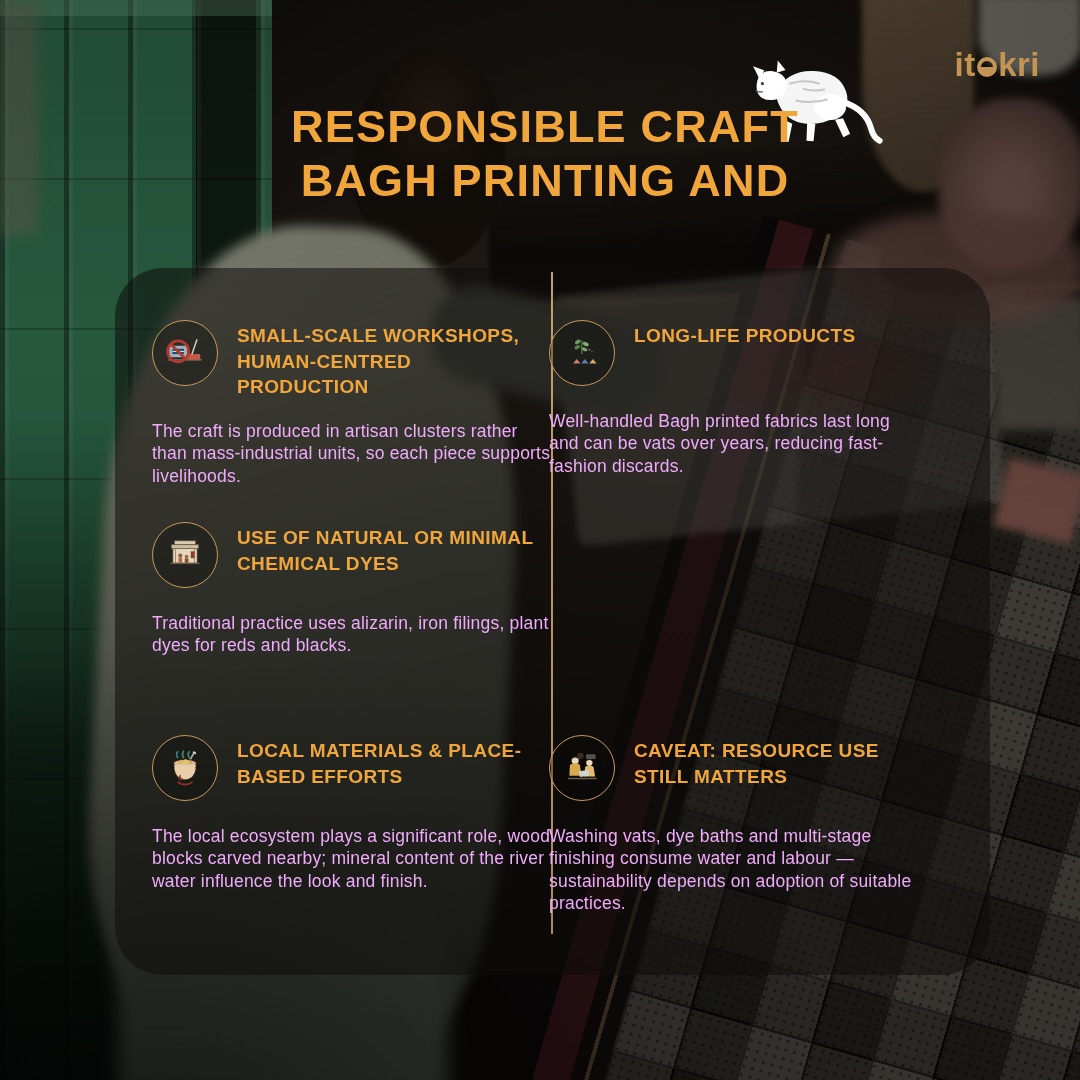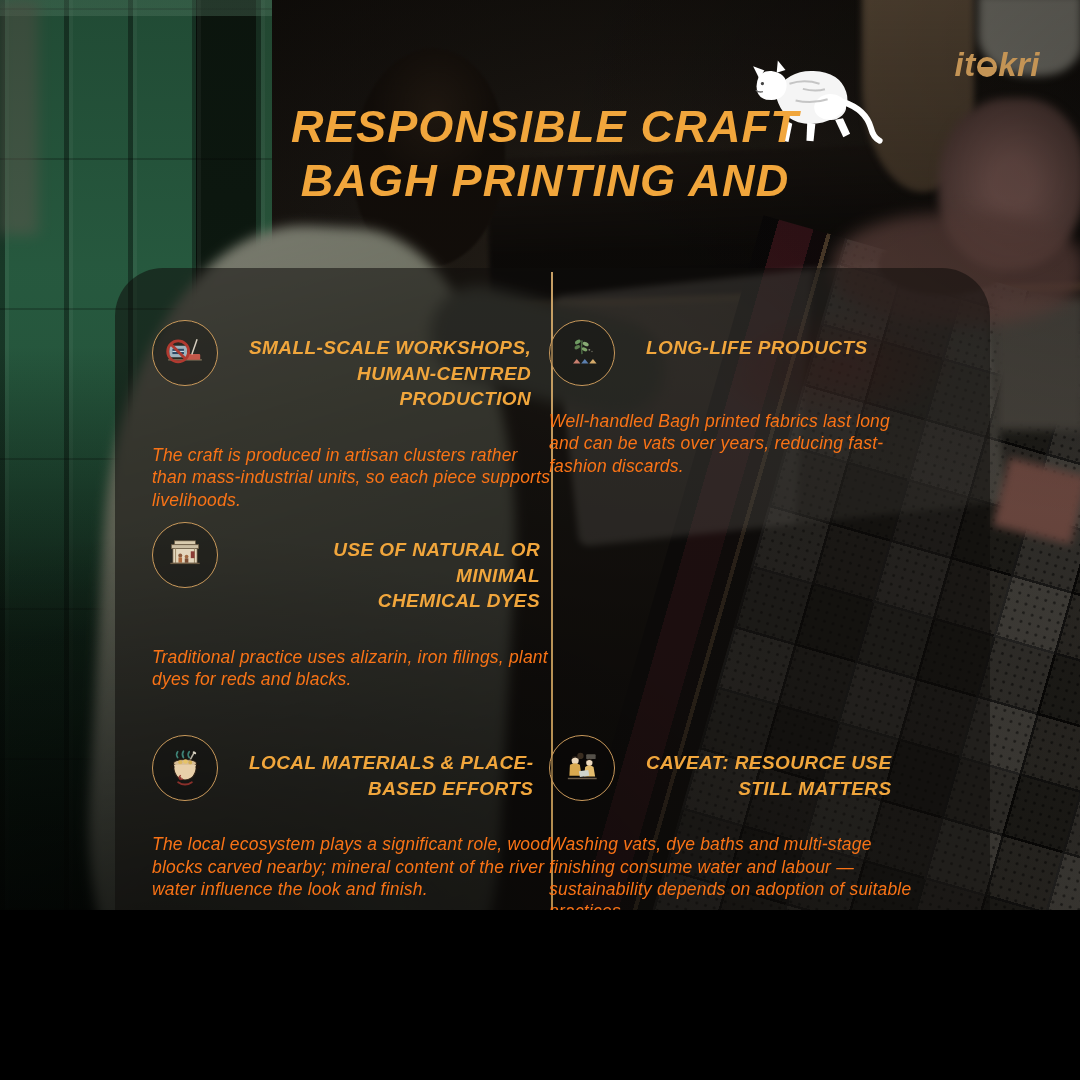--- a/index.html
+++ b/index.html
@@ -1,20 +1,19 @@
 <!DOCTYPE html>
 <html><head>
 <meta charset="utf-8">
 <style>
   html,body{margin:0;padding:0;background:#000;}
   .stage{
-    position:relative; width:1080px; height:910px; overflow:hidden;
+    position:relative; width:1080px; height:1080px; overflow:hidden;
     background:#0f0d0a;
     font-family:"Liberation Sans", sans-serif;
-    font-style:italic;
   }
   .stage *{box-sizing:border-box;}
 
   
   .ph{position:absolute;}
   .ph-floor{
     left:0; top:0; width:100%; height:100%;
     background:
       radial-gradient(75% 55% at 64% 32%, #2c251c 0%, #1a1612 45%, #100d0a 80%, #0a0807 100%);
   }
@@ -115,26 +114,26 @@
   .cat{ position:absolute; left:746px; top:44px; width:140px; height:122px; z-index:4; transform:rotate(-4deg); }
 
   .card{ position:absolute; z-index:5; }
   .card-head{ display:flex; gap:19px; align-items:flex-start; min-height:70px; }
   .icon-circle{
     flex:0 0 66px; width:66px; height:66px; border-radius:50%;
     border:1.6px solid #C9995B; background:rgba(8,7,6,0.30);
     display:flex; align-items:center; justify-content:center;
   }
   .card h3{
-    margin:12px; padding-top:3px; color:#F1A63C; font-size:19px; font-weight:800;
-    letter-spacing:.4px; line-height:1.35;text-align:right;
+    margin:0; padding-top:3px; color:#F1A63C; font-size:19px; font-weight:800;
+    letter-spacing:.4px; line-height:1.35;
   }
   .card h3 span{ display:block; }
   .card-body{
-    margin:20px 0 0 0; color:#f97316; font-size:17.5px; line-height:1.28; letter-spacing:.2px;
+    margin:20px 0 0 0; color:#f0abfc; font-size:17.5px; line-height:1.28; letter-spacing:.2px;
   }
   .c1,.c3,.c5{ left:152px; width:400px; }
   .c2,.c4,.c6{ left:549px; width:372px; }
   .c1,.c2{ top:320px; }
   .c3,.c4{ top:522px; }
   .c5,.c6{ top:735px; }
   .c1 h3{ max-width:300px; }
 </style>
 </head>
 <body>

